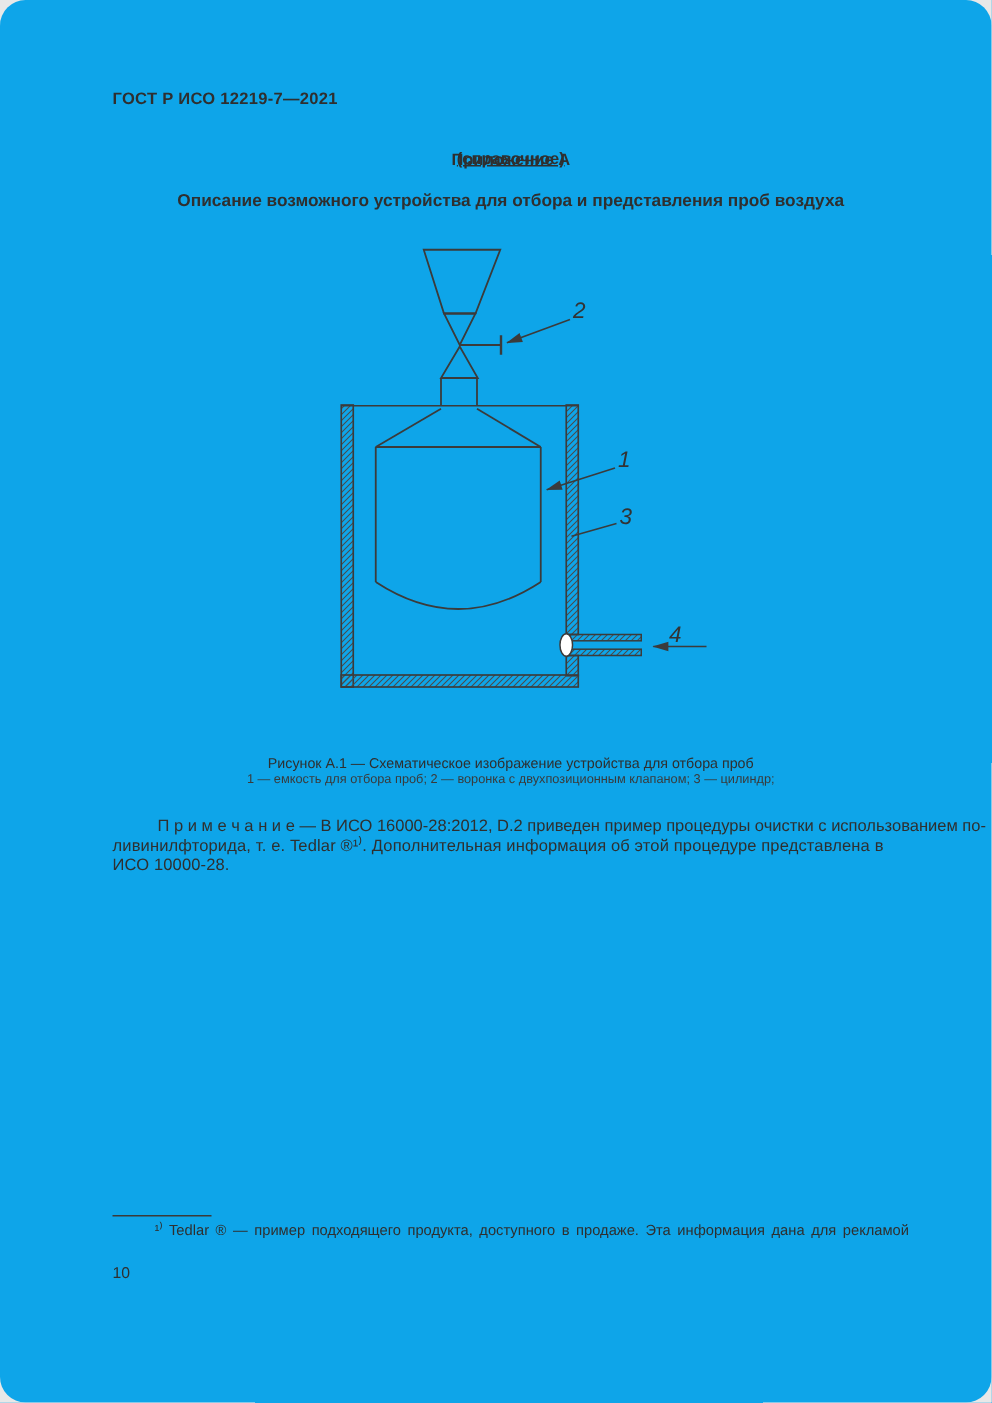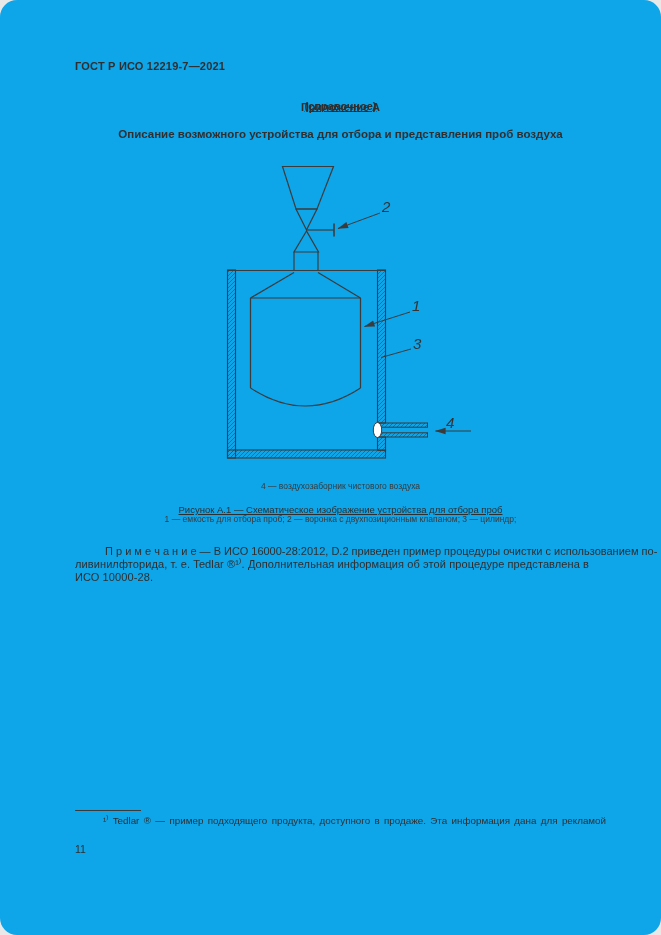--- a/index.html
+++ b/index.html
@@ -19,21 +19,21 @@
     font-size:11px;font-weight:bold;letter-spacing:0.2px;
   }
   .column{left:75px;width:531px;}
   .centered{text-align:center;}
   .annex-label{top:101px;font-size:11px;font-weight:bold;}
   .annex-type{top:100px;font-size:11px;font-weight:bold;text-decoration:underline;}
   .doc-title{top:128px;font-size:11.5px;font-weight:bold;}
   .diagram{left:220px;top:159px;}
   .legend-line1{top:470px;font-size:8.5px;color:#3a3a3a;margin-top:44px;}
   .legend-line2{top:481px;font-size:8.5px;color:#3a3a3a;}
-  .figcap-line1{top:504px;font-size:9.5px;text-decoration:underline;}
+  .figcap-line1{top:504px;font-size:9.5px;}
   .figcap-line2{top:517px;font-size:9.5px;}
   .note-block{top:545px;font-size:11px;line-height:13px;}
   .note-line1{display:block;padding-left:30px;text-align:justify;text-align-last:justify;white-space:nowrap;}
   .note-line2{display:block;letter-spacing:0.1px;}
   .footnote-rule{left:75px;top:810px;width:66px;border-top:1.2px solid #3a3a3a;height:0;}
   .footnote-block{top:814px;font-size:9.8px;line-height:13.5px;}
   .fn-line1{display:block;padding-left:28px;text-align:justify;text-align-last:justify;white-space:nowrap;}
   .fn-line2{display:block;}
   .page-number{left:75px;top:843px;font-size:10.5px;}
   svg text{font-family:"Liberation Sans", sans-serif;font-style:italic;font-size:15px;fill:#333;}
@@ -99,29 +99,28 @@
       <line x1="471" y1="431" x2="435.5" y2="431" marker-end="url(#arr)"></line>
     </g>
 
     <text x="382" y="212">2</text>
     <text x="412" y="311">1</text>
     <text x="413" y="349">3</text>
     <text x="446" y="428">4</text>
   </svg>
 
   <div class="abs column centered legend-line1">1 — емкость для отбора проб; 2 — воронка с двухпозиционным клапаном; 3 — цилиндр;</div>
-  <div class="abs column centered legend-line2">4 — воздухозаборник чистового воздуха</div>
 
   <div class="abs column centered figcap-line1">Рисунок А.1 — Схематическое изображение устройства для отбора проб</div>
 
   <div class="abs column note-block">
     <span class="note-line1">П р и м е ч а н и е  —  В ИСО 16000-28:2012, D.2 приведен пример процедуры очистки с использованием по-</span>
     <span class="note-line2">ливинилфторида, т. е. Tedlar ®¹⁾. Дополнительная информация об этой процедуре представлена в ИСО 10000-28.</span>
   </div>
 
   <div class="abs footnote-rule"></div>
   <div class="abs column footnote-block">
     <span class="fn-line1">¹⁾ Tedlar ® — пример подходящего продукта, доступного в продаже. Эта информация дана для рекламой</span>
   </div>
 
-  <div class="abs page-number">11</div>
+  <div class="abs page-number">10</div>
 
 </div>
 
 </body></html>

